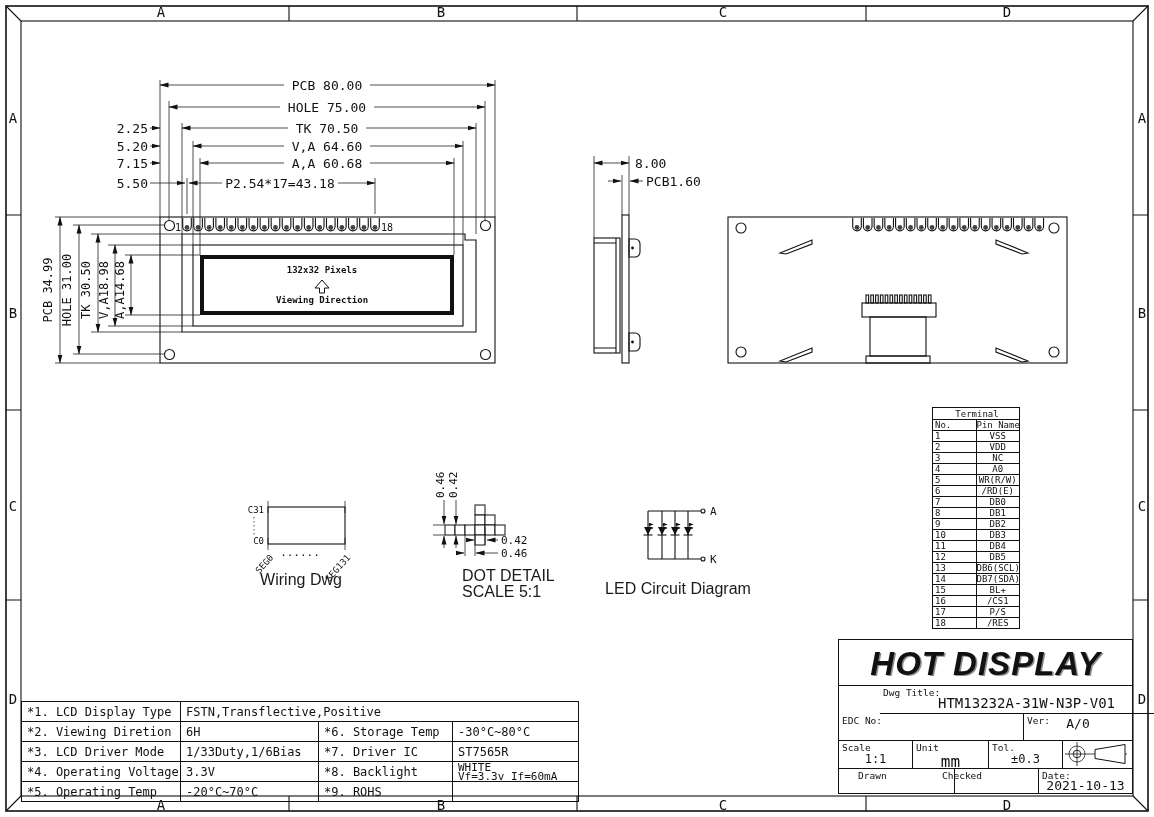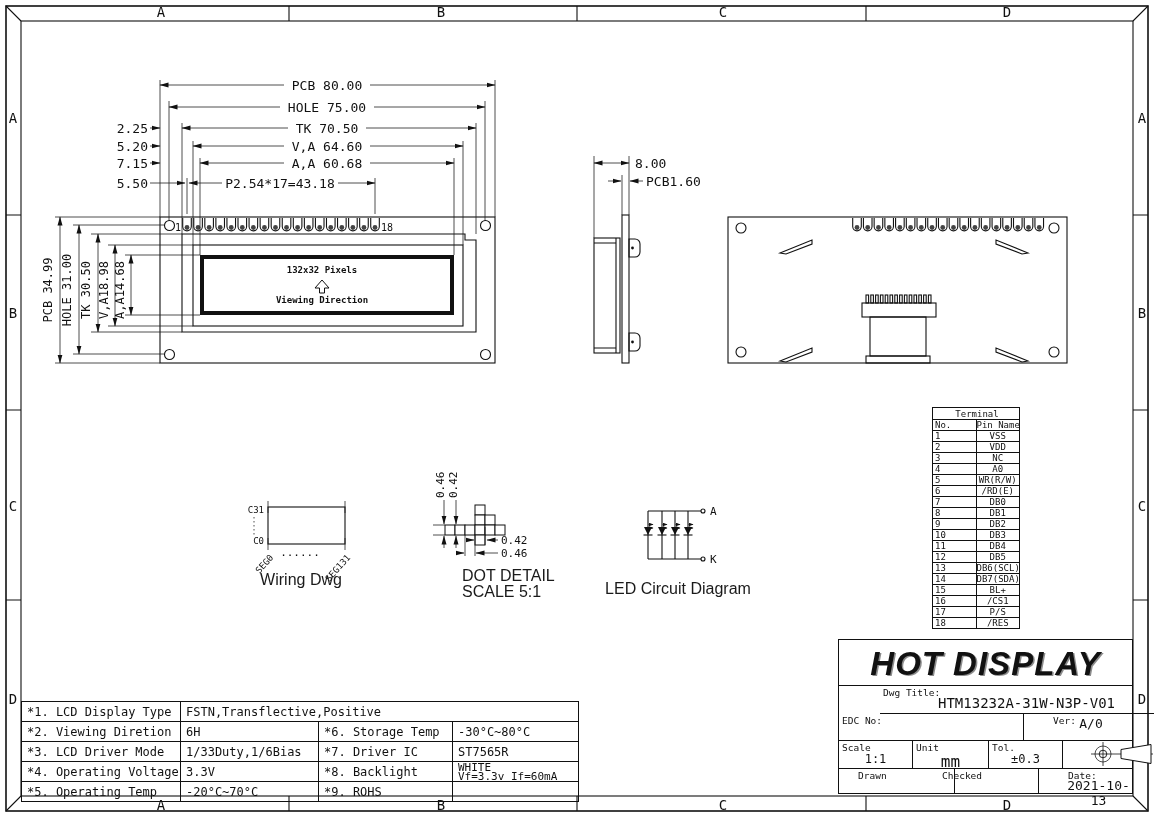--- a/index.html
+++ b/index.html
@@ -28,21 +28,21 @@
   
   #spec-wrap{position:absolute;left:21px;top:701px;width:557px;}
   #spec-wrap table{border-collapse:collapse;width:100%;table-layout:fixed;}
   #spec-wrap td{border:1.3px solid #111;font:12px "DejaVu Sans Mono",monospace;
       height:19px;padding:0 0 0 5px;line-height:12px;overflow:hidden;white-space:nowrap;}
   #spec-wrap td.bl{font-size:11px;line-height:9px;}
   
   #tblock{position:absolute;left:838px;top:639px;width:295px;height:155px;border:1.6px solid #111;box-sizing:border-box;}
   .tbrow{position:relative;box-sizing:border-box;border-bottom:1.3px solid #111;width:100%;}
   .tbcell{position:absolute;top:0;bottom:0;box-sizing:border-box;border-right:1.3px solid #111;}
-  .tbcell:last-child,.tbcell.norb{border-right:none;margin-left:26px;}
+  .tbcell:last-child,.tbcell.norb{border-right:none;}
   .tlbl{position:absolute;left:3px;top:1px;font:9.5px "DejaVu Sans Mono",monospace;}
   .tval{position:absolute;left:0;right:0;text-align:center;font:13px "DejaVu Sans Mono",monospace;}
   #company{width:100%;text-align:center;font:italic bold 33px "Liberation Sans",sans-serif;
       letter-spacing:1px;padding-top:5px;box-sizing:border-box;text-shadow:1.5px 1px 0 rgba(0,0,0,0.45);}
 </style>
 </head>
 <body>
 
 <div id="sheet">
 

